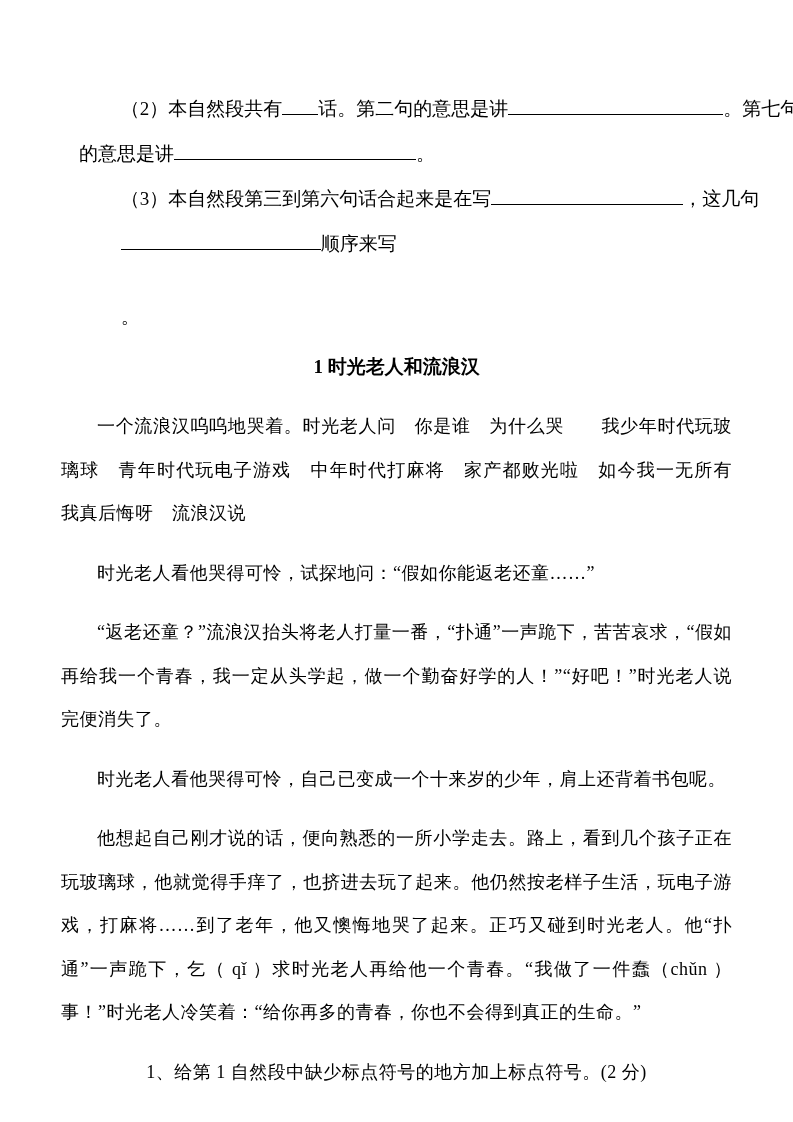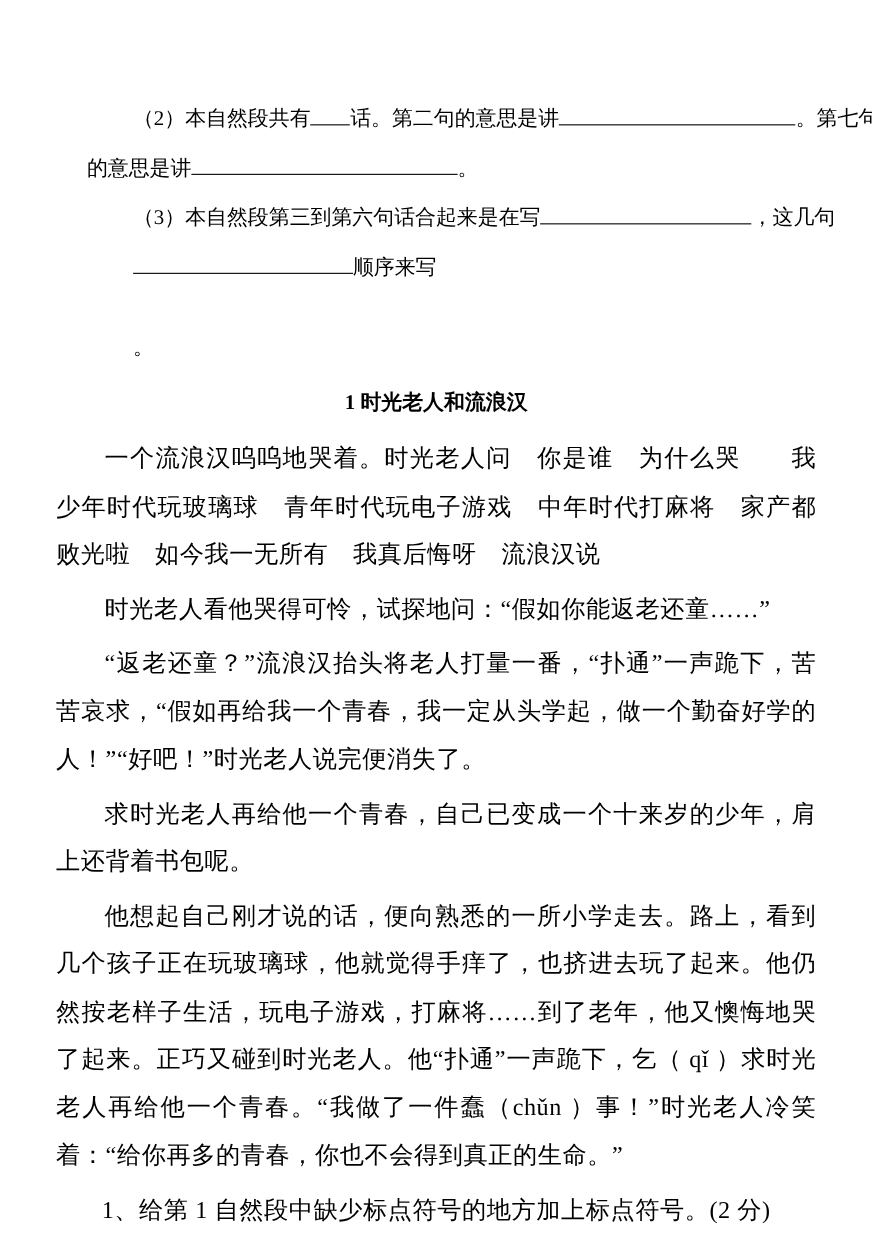--- a/index.html
+++ b/index.html
@@ -44,22 +44,22 @@
   .dot-line { margin-top: 28px !important; }
   
   .title {
     margin: 6px 0 0 0;
     text-align: center;
     font-size: 19px;
     font-weight: bold;
     line-height: 44px;
   }
   .para {
-    margin: 6px;
-    font-size: 22px;
+    margin: 16px;
+    font-size: 18px;
     line-height: 43.5px;
     text-indent: 2em;
     text-align: justify;
     letter-spacing: 0.5px;
   }
   .q1 {
     text-indent: 0;
     text-align: center;
   }
 </style>
@@ -81,18 +81,18 @@
 
     <p class="q-indent dot-line"><span>。</span></p>
 
   </section>
 
   <h1 class="title">1 时光老人和流浪汉</h1>
 
   <p class="para">一个流浪汉呜呜地哭着。时光老人问　你是谁　为什么哭　　我少年时代玩玻璃球　青年时代玩电子游戏　中年时代打麻将　家产都败光啦　如今我一无所有　我真后悔呀　流浪汉说</p>
   <p class="para">时光老人看他哭得可怜，试探地问：“假如你能返老还童……”</p>
   <p class="para">“返老还童？”流浪汉抬头将老人打量一番，“扑通”一声跪下，苦苦哀求，“假如再给我一个青春，我一定从头学起，做一个勤奋好学的人！”“好吧！”时光老人说完便消失了。</p>
-  <p class="para">求时光老人再给他一个青春，自己已变成一个十来岁的少年，肩上还背着书包呢。</p>
+  <p class="para">时光老人看他哭得可怜，自己已变成一个十来岁的少年，肩上还背着书包呢。</p>
   <p class="para">他想起自己刚才说的话，便向熟悉的一所小学走去。路上，看到几个孩子正在玩玻璃球，他就觉得手痒了，也挤进去玩了起来。他仍然按老样子生活，玩电子游戏，打麻将……到了老年，他又懊悔地哭了起来。正巧又碰到时光老人。他“扑通”一声跪下，乞（ qǐ ）求时光老人再给他一个青春。“我做了一件蠢（chǔn ）事！”时光老人冷笑着：“给你再多的青春，你也不会得到真正的生命。”</p>
 
   <p class="para q1">1、给第 1 自然段中缺少标点符号的地方加上标点符号。(2 分)</p>
 
 </div>
 
 </body></html>

